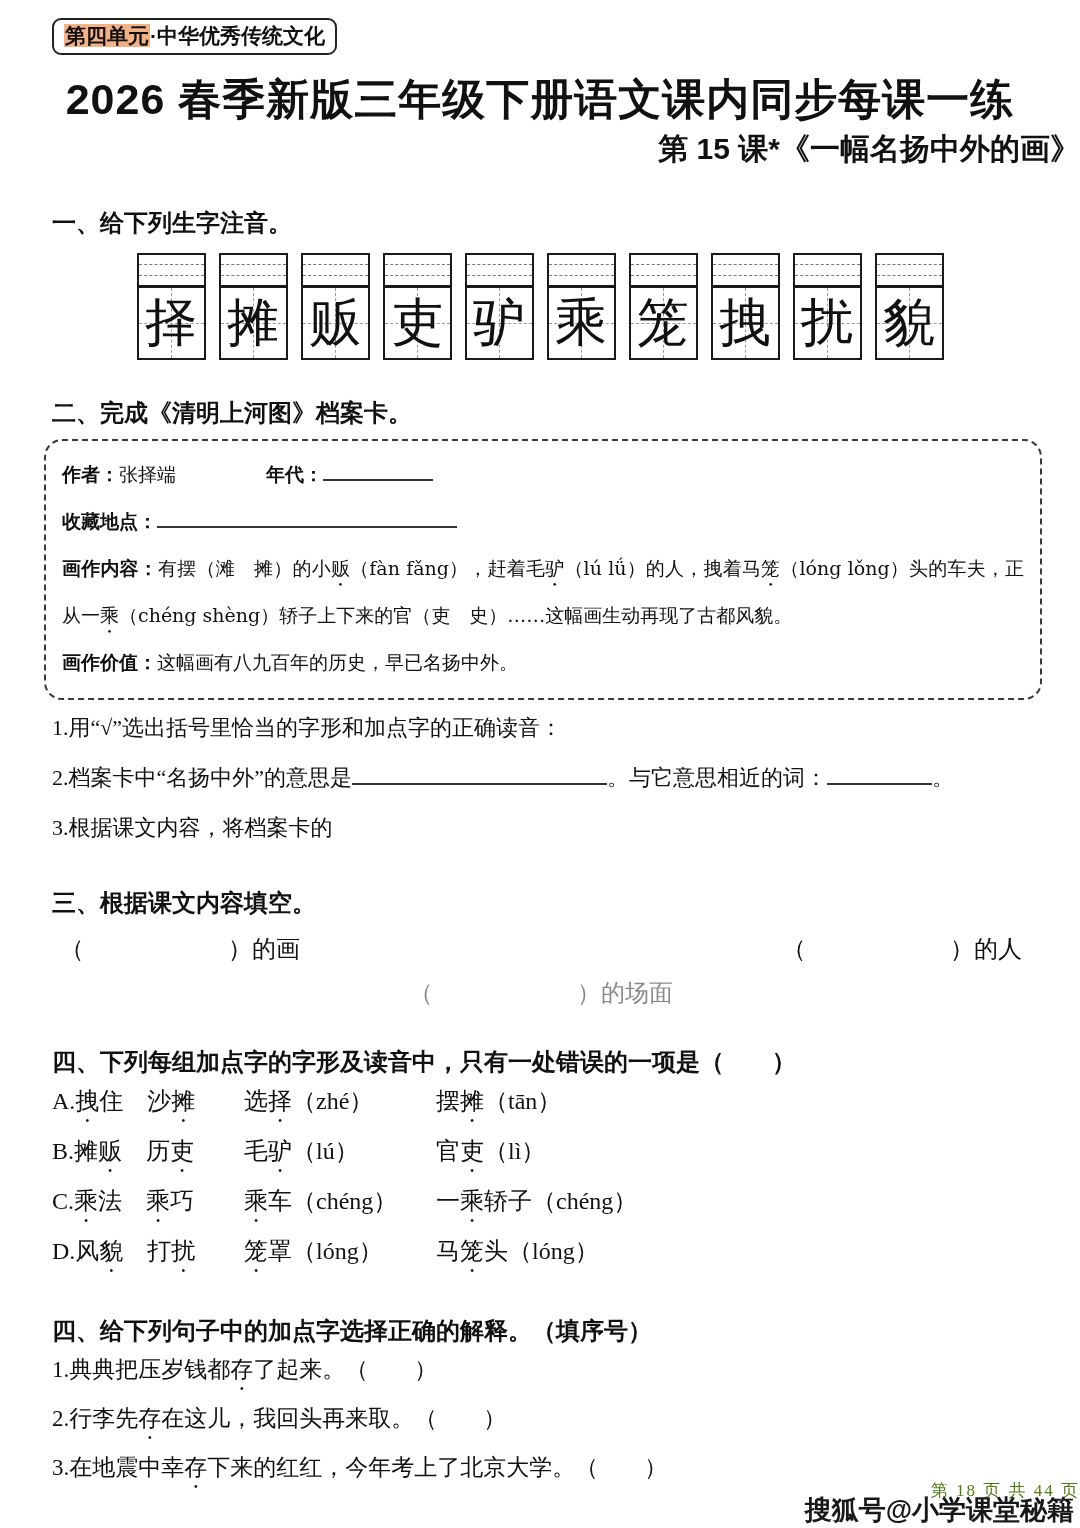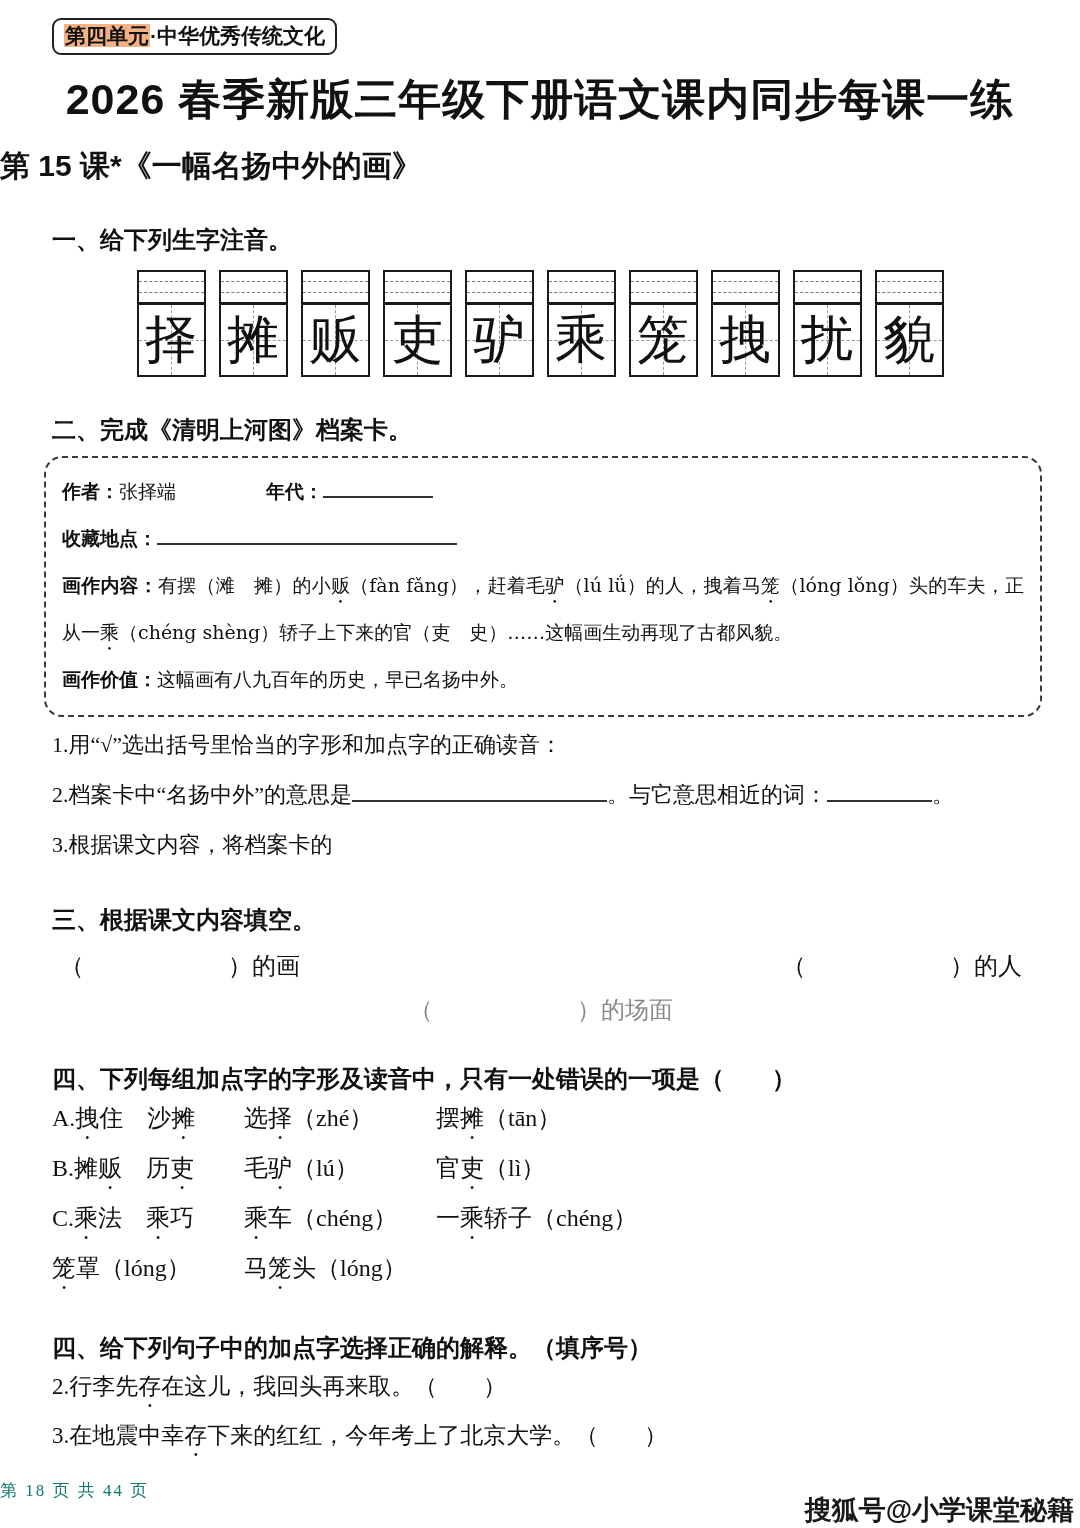--- a/index.html
+++ b/index.html
@@ -15,21 +15,21 @@
     border-radius:9px; padding:2px 10px 3px;
     font-family:"Liberation Sans", sans-serif; font-weight:800; font-size:21px;
   }
   .badge-hl { background:#f2b285; padding:0 1px; }
   
   .title {
     margin-top:16px; text-align:center; font-size:43px; letter-spacing:1px;
     font-family:"Liberation Sans", sans-serif; font-weight:900;
   }
   .subtitle {
-    margin-top:17px; text-align:left; font-size:30px;
+    margin-top:0; text-align:right; font-size:30px;
     font-family:"Liberation Sans", sans-serif; font-weight:900;
   }
   
   .sec-h {
     margin:37px 40px 0 52px; font-size:24px;
     font-family:"Liberation Sans", sans-serif; font-weight:800;
   }
   
   .kgrid { display:flex; justify-content:center; gap:13px; margin-top:14px; }
   .kb { width:69px; border:2px solid #1a1a1a; background:#fff; }
@@ -70,22 +70,22 @@
   .kai { font-family:"DejaVu Serif", serif; }
   .gloss { margin:10px 40px 0 52px; font-size:24px; line-height:46px; }
   .sent { margin:0 40px 0 52px; font-size:23px; line-height:46px; }
   
   .dot {
     -webkit-text-emphasis:filled dot; -webkit-text-emphasis-position:under;
     text-emphasis:filled dot; text-emphasis-position:under right;
   }
   
   .footer {
-    position:absolute; left:0; bottom:26px; width:100%; text-align:left;
-    font-size:17px; letter-spacing:2px; color:#0f766e;
+    position:absolute; left:0; bottom:26px; width:100%; text-align:right;
+    font-size:17px; letter-spacing:2px; color:#4d7c0f;
   }
   .watermark {
     position:absolute; right:6px; bottom:0; font-size:27px;
     font-family:"Liberation Sans", sans-serif; font-weight:900; color:#181818;
     text-shadow:0 0 2px rgba(255,255,255,.55);
     margin-left:47px;
   }
 </style>
 </head>
 <body>
@@ -264,25 +264,27 @@
     <span class="c1"><span>B.</span><span>摊</span><span class="dot">贩</span><span>　历</span><span class="dot">吏</span></span>
     <span class="c2"><span>毛</span><span class="dot">驴</span><span>（lú）</span></span>
     <span class="c3"><span>官</span><span class="dot">吏</span><span>（lì）</span></span>
   </div>
   <div class="opt">
     <span class="c1"><span>C.</span><span class="dot">乘</span><span>法　</span><span class="dot">乘</span><span>巧</span></span>
     <span class="c2"><span class="dot">乘</span><span>车（chéng）</span></span>
     <span class="c3"><span>一</span><span class="dot">乘</span><span>轿子（chéng）</span></span>
   </div>
   <div class="opt">
+    <span class="c1"><span>D.</span><span>风</span><span class="dot">貌</span><span>　打</span><span class="dot">扰</span></span>
     <span class="c2"><span class="dot">笼</span><span>罩（lóng）</span></span>
     <span class="c3"><span>马</span><span class="dot">笼</span><span>头（lóng）</span></span>
   </div>
 
   <div class="sec-h">四、给下列句子中的加点字选择正确的解释。（填序号）</div>
+  <div class="sent"><span>1.典典把压岁钱都</span><span class="dot">存</span><span>了起来。（　　）</span></div>
   <div class="sent"><span>2.行李先</span><span class="dot">存</span><span>在这儿，我回头再来取。（　　）</span></div>
   <div class="sent"><span>3.在地震中幸</span><span class="dot">存</span><span>下来的红红，今年考上了北京大学。（　　）</span></div>
 
   
   
   
   
 
   <div class="footer">第 18 页 共 44 页</div>
   <div class="watermark">搜狐号@小学课堂秘籍</div>

